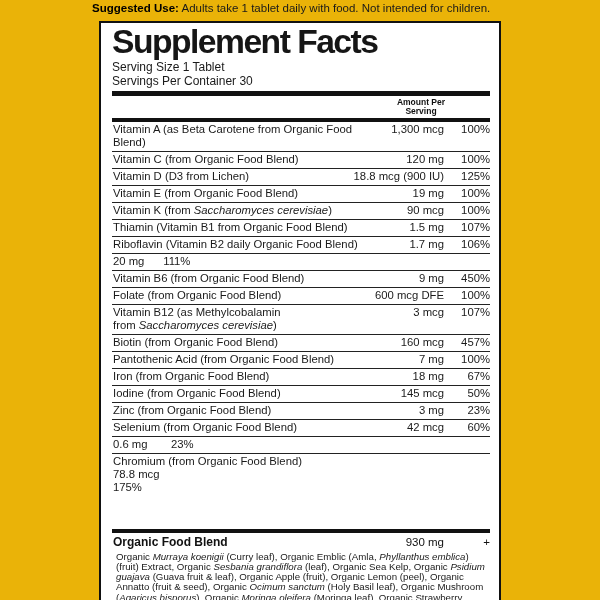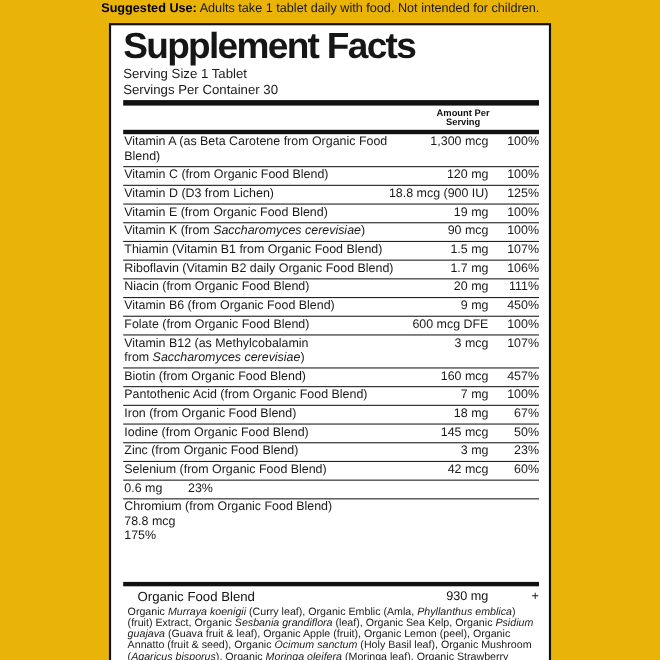--- a/index.html
+++ b/index.html
@@ -53,21 +53,21 @@
   .rows .row:last-child { border-bottom:none;flex-direction:column; }
   .row .nm { flex:1 1 auto; white-space:pre-line; padding-right:4px; }
   .row .amt { flex:0 0 auto; text-align:left; }
   .row .dv { flex:0 0 46px; text-align:right; }
 
   .blend-row {
     display:flex; align-items:flex-start;
     font-size:12px; line-height:14px;
     padding:2px 0 2px 1px; color:#111;
   }
-  .blend-row .nm { flex:1 1 auto; font-weight:normal;margin-left:12px; }
+  .blend-row .nm { flex:1 1 auto; font-weight:bold; }
   .blend-row .amt { flex:0 0 auto; text-align:right; font-weight:normal; font-size:11.5px; }
   .blend-row .dv { flex:0 0 46px; text-align:right; font-weight:normal; font-size:11.5px; }
 
   .blend-desc {
     font-size:9.7px; line-height:10.3px; color:#1a1a1a;
     padding:1px 1px 4px 4px; text-align:left;
   }
 
   i { font-style:italic; }
 </style>
@@ -124,21 +124,20 @@
           <span class="nm">Thiamin (Vitamin B1 from Organic Food Blend)</span>
           <span class="amt">1.5 mg</span>
           <span class="dv">107%</span>
         </div>
         <div class="row">
           <span class="nm">Riboflavin (Vitamin B2 daily Organic Food Blend)</span>
           <span class="amt">1.7 mg</span>
           <span class="dv">106%</span>
         </div>
         <div class="row">
-          <span class="nm">Niacin (from Organic Food Blend)</span>
           <span class="amt">20 mg</span>
           <span class="dv">111%</span>
         </div>
         <div class="row">
           <span class="nm">Vitamin B6 (from Organic Food Blend)</span>
           <span class="amt">9 mg</span>
           <span class="dv">450%</span>
         </div>
         <div class="row">
           <span class="nm">Folate (from Organic Food Blend)</span>

